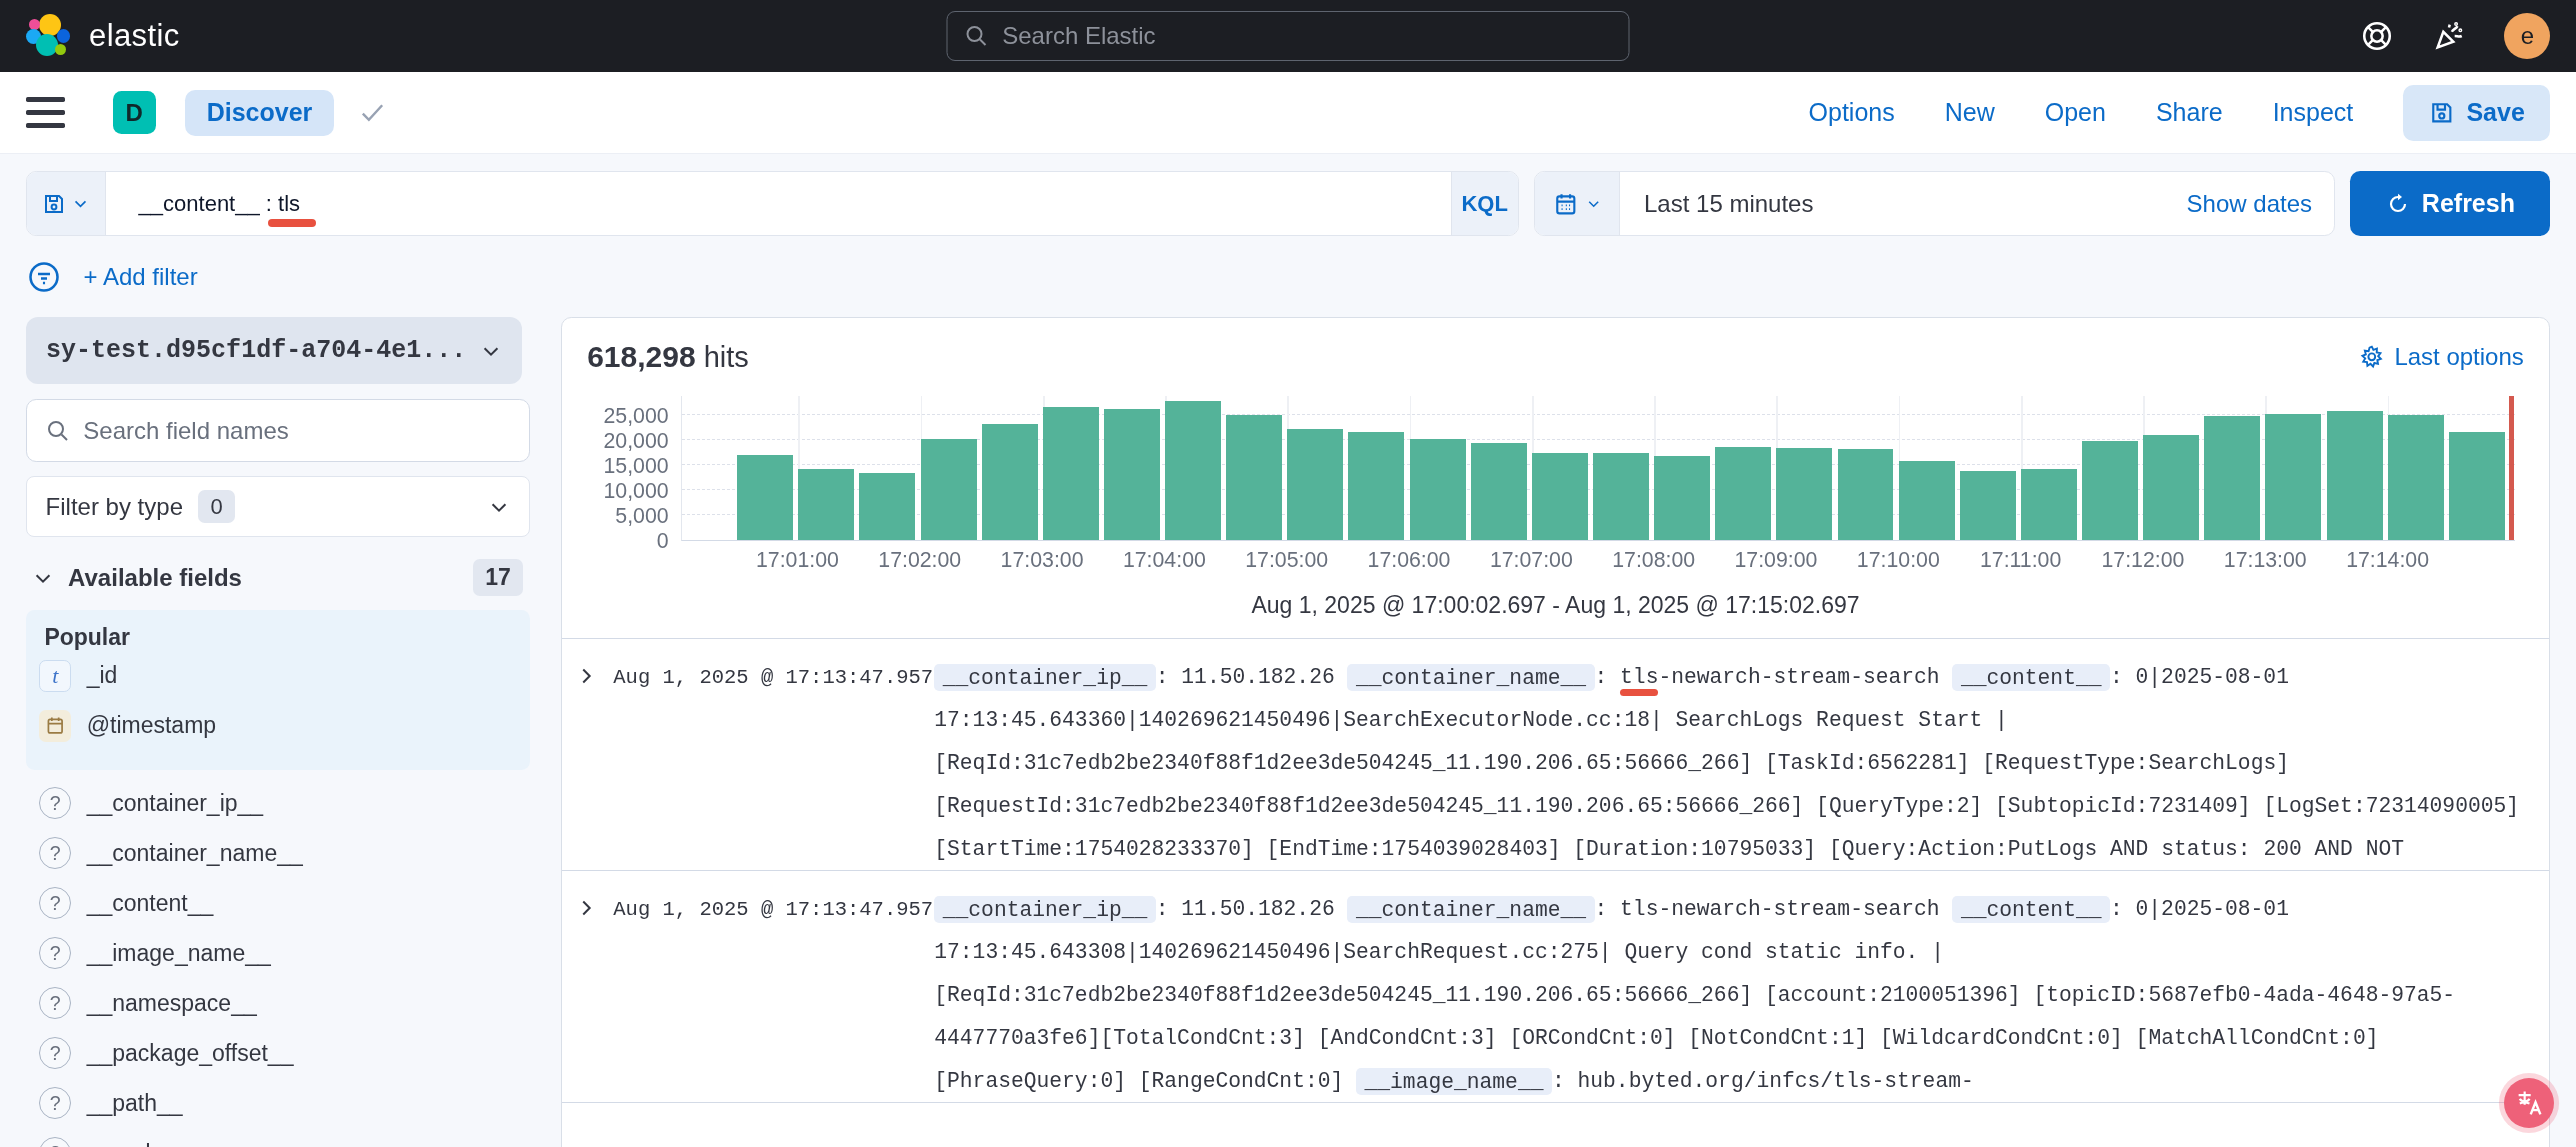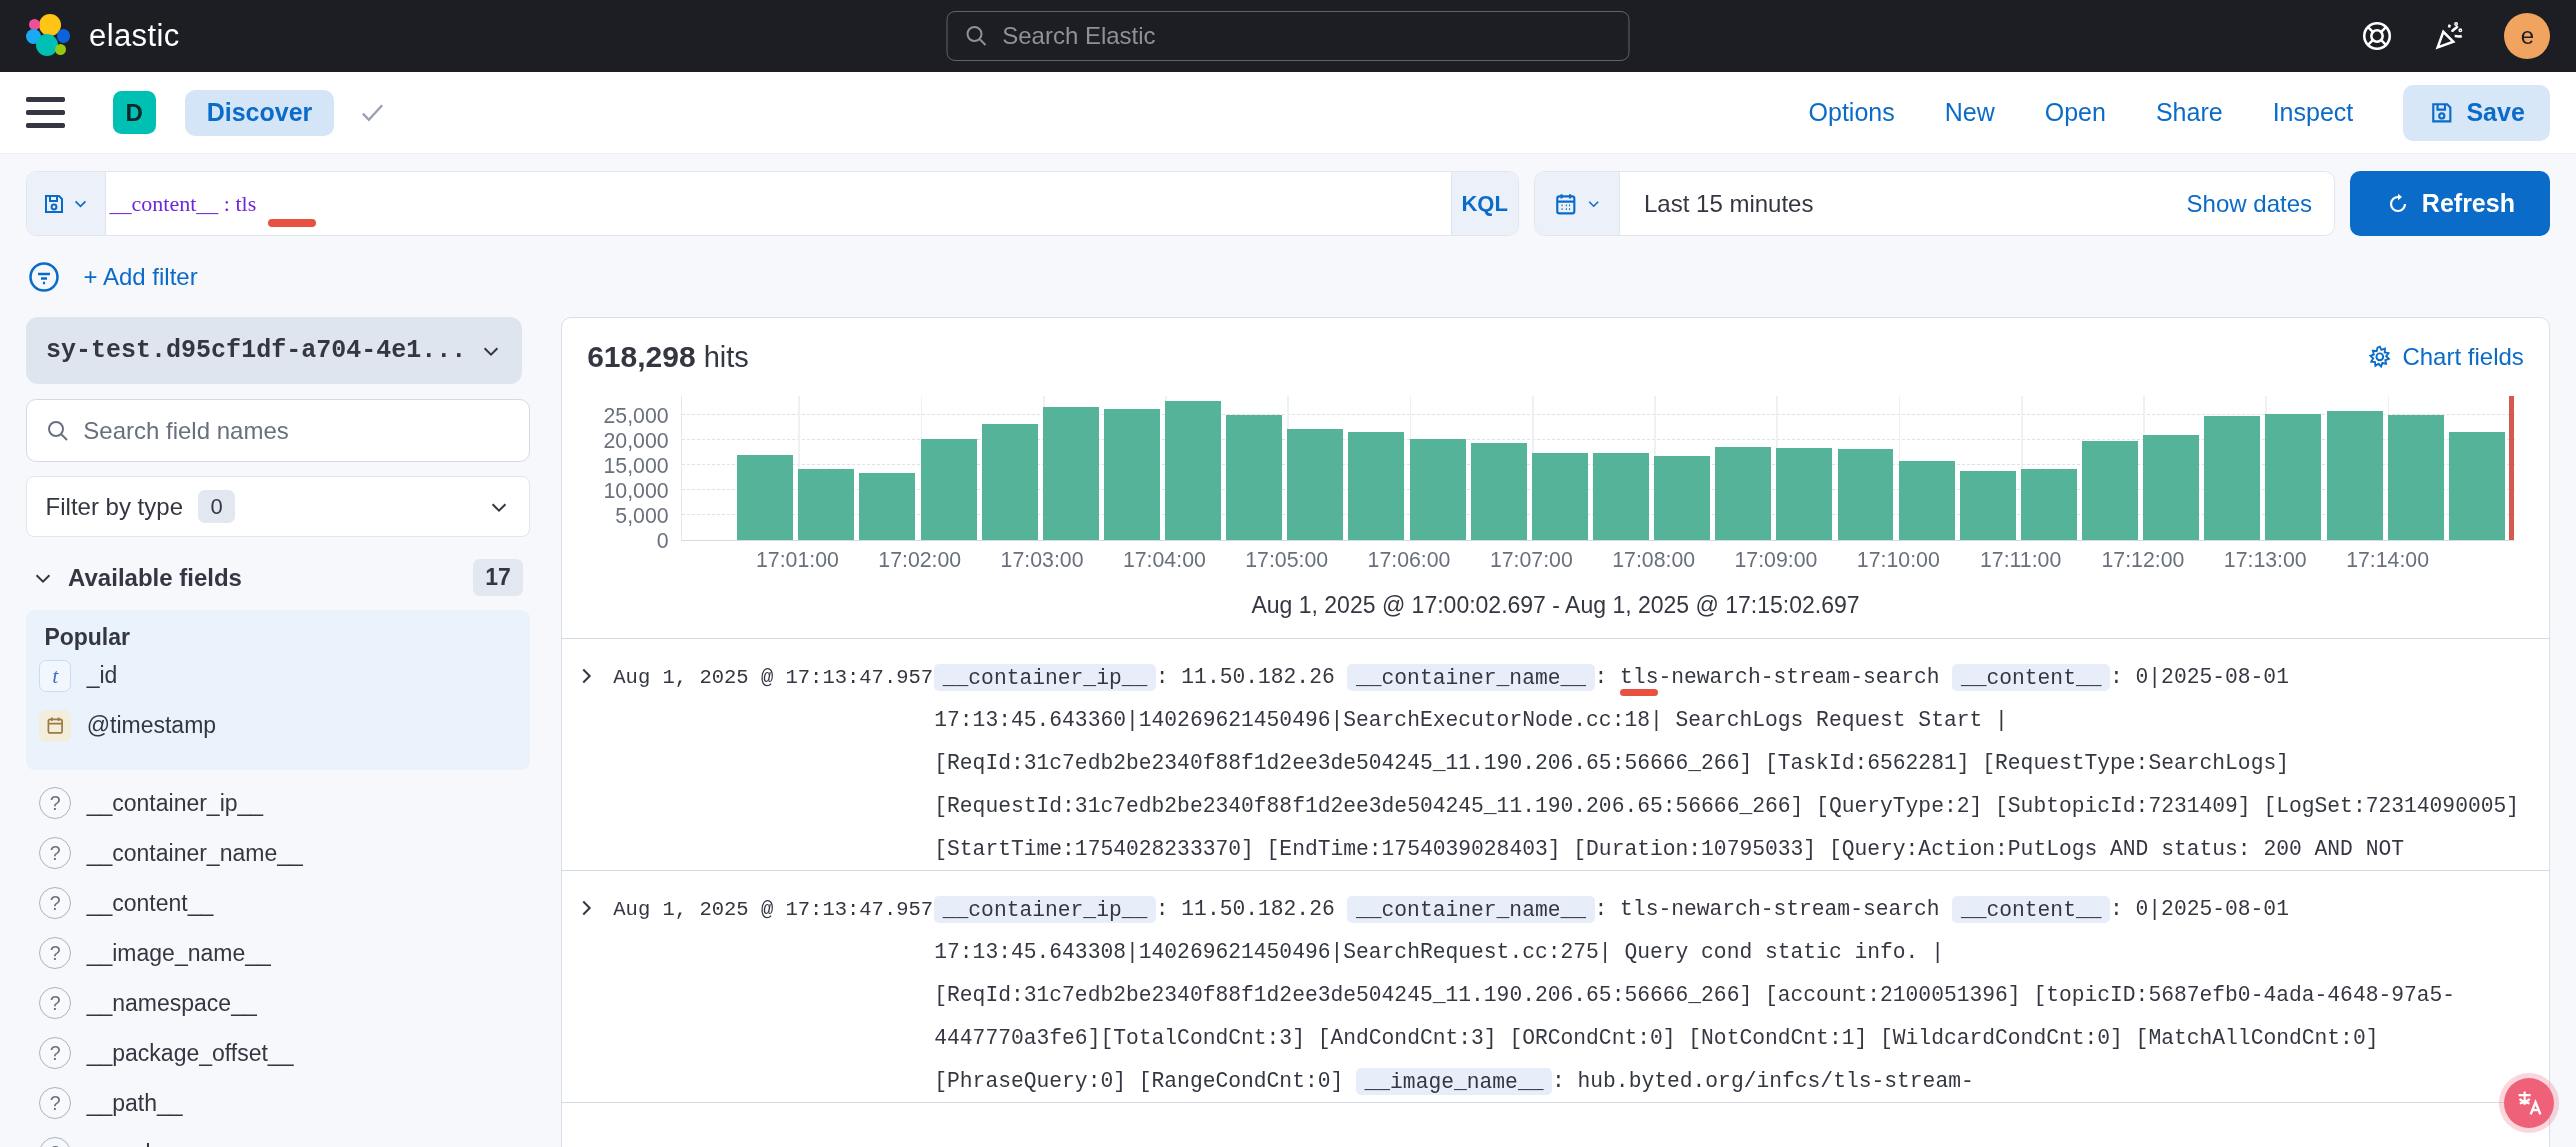--- a/index.html
+++ b/index.html
@@ -26,21 +26,21 @@
   .check-icon { color:#98a2b3; }
   .toolbar-right { margin-left:auto; display:flex; align-items:center; gap:50px; }
   .tb-link { color:#0b6bc8; font-size:25px; font-weight:500; cursor:pointer; }
   .save-btn { background:#d8e7f8; color:#0b6bc8; font-size:25px; font-weight:600; border-radius:10.2px; height:56px; padding:0 25.6px; display:flex; align-items:center; gap:12px; }
 
   
   .query-row { display:flex; gap:15.4px; margin:17px 25.6px 0; }
   .query-input { flex:1; height:65px; background:#fff; border:1.7px solid #e0e5ee; border-radius:10.2px; display:flex; align-items:center; position:relative; overflow:hidden; }
   .seg { background:#ecf1f9; height:100%; display:flex; align-items:center; justify-content:center; gap:6.8px; color:#0b6bc8; }
   .seg-left { width:79px; border-right:1.7px solid #e0e5ee; }
-  .query-text { font-family:Liberation Serif, serif; font-size:22px; color:#6d28d9; padding-left:4px; }
+  .query-text { font-family:Liberation Sans, sans-serif; font-size:22px; color:#0f172a; padding-left:33px; }
   .query-mark { position:absolute; left:241px; bottom:8.5px; width:48px; height:7.7px; border-radius:4.3px; background:#e8513f; }
   .seg-kql { width:67px; border-left:1.7px solid #e0e5ee; font-weight:bold; font-size:22px; margin-left:auto; }
   .date-picker { width:801px; height:65px; background:#fff; border:1.7px solid #e0e5ee; border-radius:10.2px; display:flex; align-items:center; overflow:hidden; }
   .seg-cal { width:85px; border-right:1.7px solid #e0e5ee; }
   .date-text { font-size:24px; padding-left:24px; }
   .show-dates { margin-left:auto; padding-right:22px; color:#0b6bc8; font-size:24px; }
   .refresh-btn { width:200px; height:65px; background:#0b6bc8; color:#fff; border-radius:10.2px; font-size:25px; font-weight:600; display:flex; align-items:center; justify-content:center; gap:12px; }
 
   
   .filter-row { display:flex; align-items:center; gap:22px; margin:19px 25.6px 0; height:43px; color:#0b6bc8; }
@@ -318,21 +318,21 @@
   </aside>
 
   <section class="main-panel">
     <div class="panel-header">
       <div class="hits"><b>618,298</b> <span>hits</span></div>
       <div class="chart-options">
         <svg width="25.6" height="25.6" viewBox="0 0 24 24" fill="none" stroke="#0b6bc8" stroke-width="1.8">
             <circle cx="12" cy="12" r="3.2"></circle>
             <path d="M12 2.5 13.5 5.5 16.8 4.4 16.6 7.9 20.1 8.6 18 11.4 20.5 13.9 17.2 15.1 17.8 18.6 14.4 17.8 13.2 21.1 10.8 18.5 7.9 20.4 7.5 16.9 4 16.5 5.8 13.5 3.2 11.1 6.4 9.7 5.5 6.3 9 6.8 9.9 3.4 12 2.5 Z"></path>
           </svg>
-        <span>Chart fields</span>
+        <span>Last options</span>
       </div>
     </div>
 
     <div class="chart-wrap">
       <div class="ylabels" id="ylabels">
           <div style="bottom: 0px;">0</div>
           <div style="bottom: 25px;">5,000</div>
           <div style="bottom: 50px; margin-top: 24px;">10,000</div>
           <div style="bottom: 75px;">15,000</div>
           <div style="bottom: 100px;">20,000</div>

